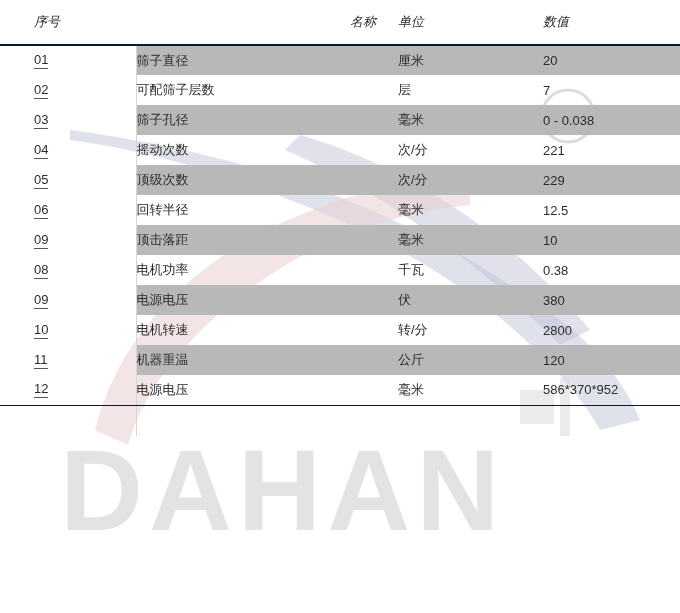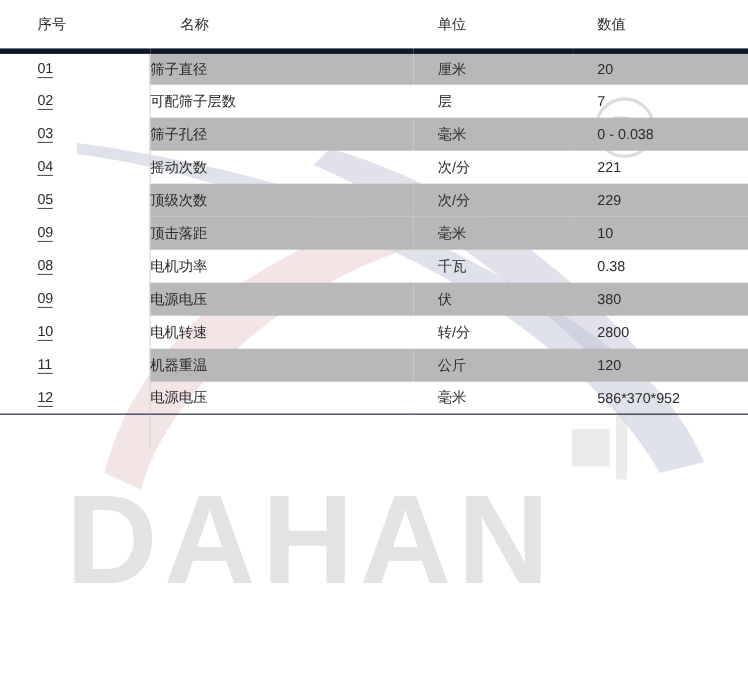--- a/index.html
+++ b/index.html
@@ -54,25 +54,26 @@
     font-size: 13px;
     color: #2b2b2b;
     font-weight: normal;
   }
 
   thead th {
     height: 44px;
     font-size: 15px;
     font-weight: bold;
     color: #111111;
-    border-bottom: 5px solid #0f172a;
+    border-bottom: 2px solid #0f172a;
     background: transparent;
+    font-style: italic;
   }
   thead th.h-no    { padding-left: 34px; text-align: left; }
-  thead th.h-name  { padding-left: 28px; text-align: left; }
+  thead th.h-name  { padding-left: 28px; text-align: right; }
   thead th.h-unit  { padding-left: 22px; text-align: left; }
   thead th.h-value { padding-left: 22px; text-align: left; }
 
   tbody tr { height: 30px; }
 
   td.cell-no {
     text-align: left;
     padding-left: 34px;
     border-right: 1px solid #d6d6d6;
     position: relative;
@@ -188,20 +189,26 @@
         <td class="cell-value">221</td>
       </tr>
 
       <tr class="shaded">
         <td class="cell-no"><span class="no-text">05</span></td>
         <td class="cell-name">顶级次数</td>
         <td class="cell-unit">次/分</td>
         <td class="cell-value">229</td>
       </tr>
 
+      <tr class="plain">
+        <td class="cell-no"><span class="no-text">06</span></td>
+        <td class="cell-name">回转半径</td>
+        <td class="cell-unit">毫米</td>
+        <td class="cell-value">12.5</td>
+      </tr>
 
       <tr class="shaded">
         <td class="cell-no"><span class="no-text">09</span></td>
         <td class="cell-name">顶击落距</td>
         <td class="cell-unit">毫米</td>
         <td class="cell-value">10</td>
       </tr>
 
       <tr class="plain">
         <td class="cell-no"><span class="no-text">08</span></td>

